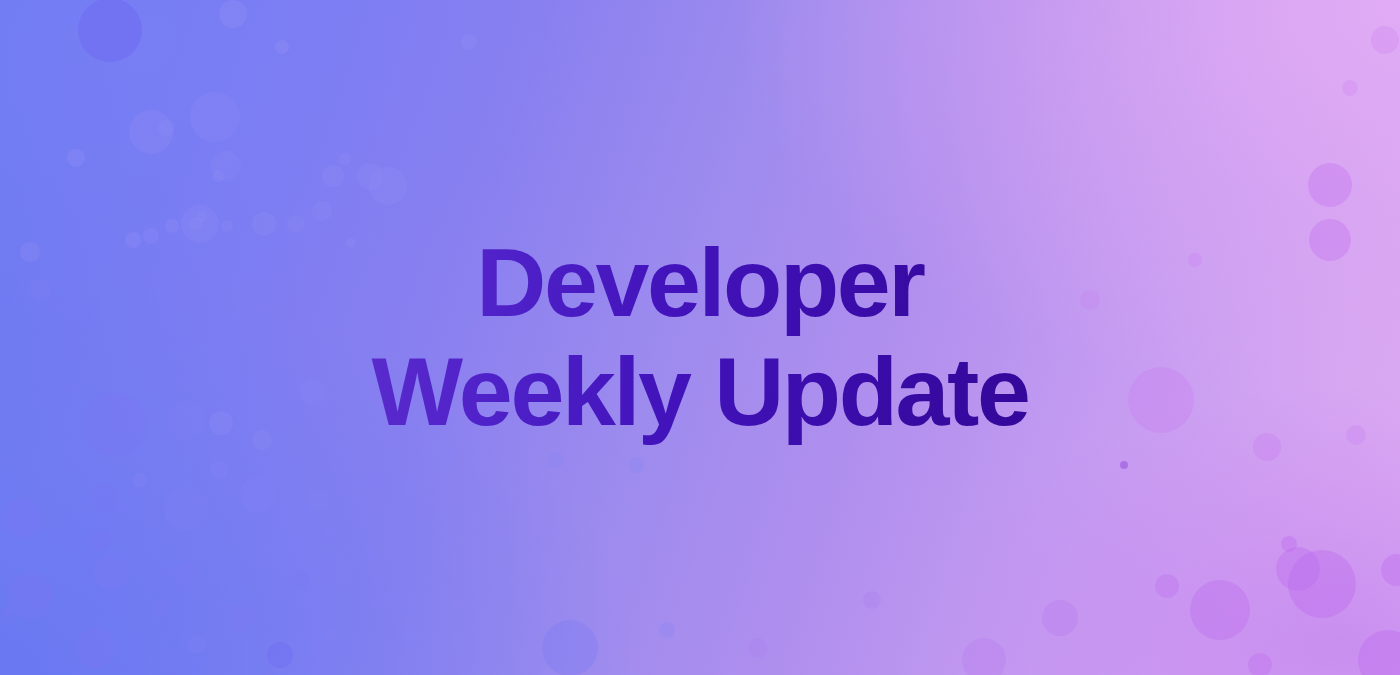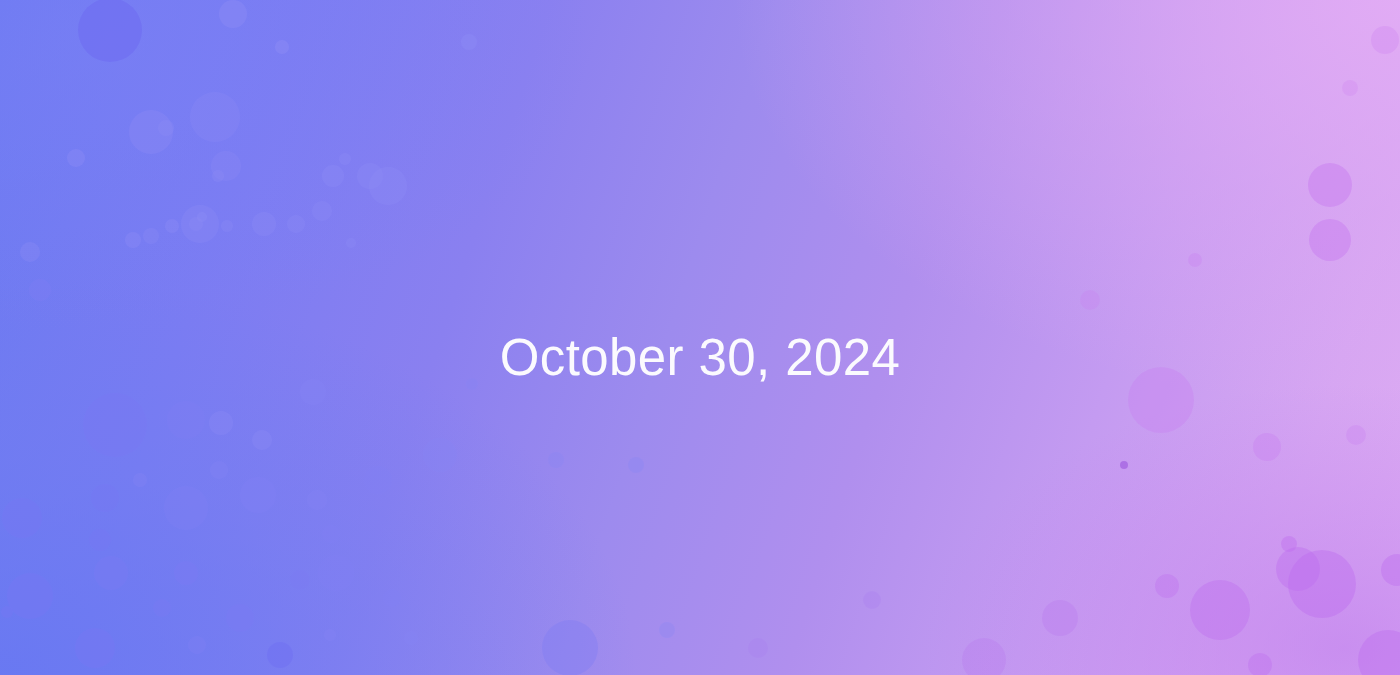--- a/index.html
+++ b/index.html
@@ -223,16 +223,19 @@
       <div class="dot" style="left: 863px; top: 591px; width: 18px; height: 18px; background: rgb(168, 123, 239); opacity: 0.26;"></div>
       <div class="dot" style="left: 748px; top: 638px; width: 20px; height: 20px; background: rgb(168, 123, 239); opacity: 0.24;"></div>
       <div class="dot" style="left: 1371px; top: 26px; width: 28px; height: 28px; background: rgb(210, 139, 242); opacity: 0.4;"></div>
       <div class="dot" style="left: 1342px; top: 80px; width: 16px; height: 16px; background: rgb(210, 139, 242); opacity: 0.35;"></div>
       <div class="dot" style="left: 1188px; top: 253px; width: 14px; height: 14px; background: rgb(201, 127, 241); opacity: 0.3;"></div>
       <div class="dot" style="left: 1080px; top: 290px; width: 20px; height: 20px; background: rgb(201, 127, 241); opacity: 0.26;"></div>
       <div class="dot" style="left: 1346px; top: 425px; width: 20px; height: 20px; background: rgb(201, 127, 241); opacity: 0.3;"></div>
     </div>
 
   <div class="content">
-    <p class="date">October 30, 2024</p>
+    <h1 class="headline">
+      <span class="line">Developer</span>
+      <span class="line">Weekly Update</span>
+    </h1>
   </div>
 
 </div>
 
 </body></html>

